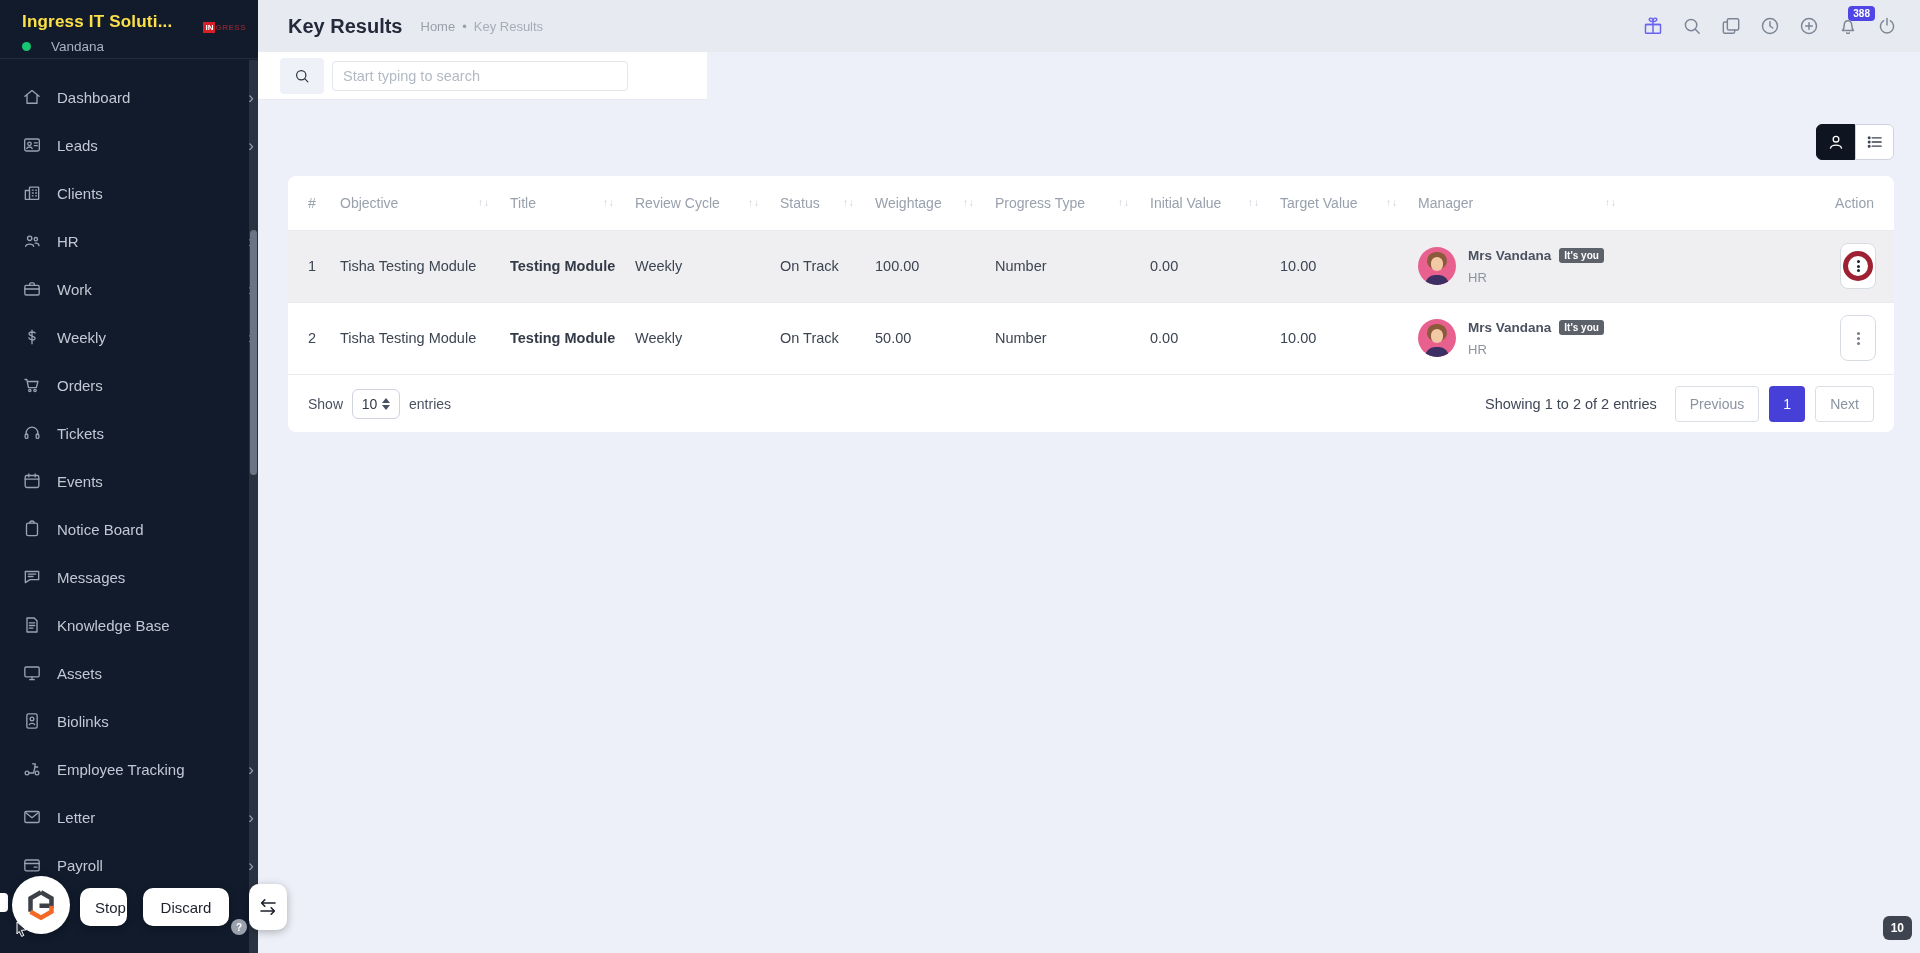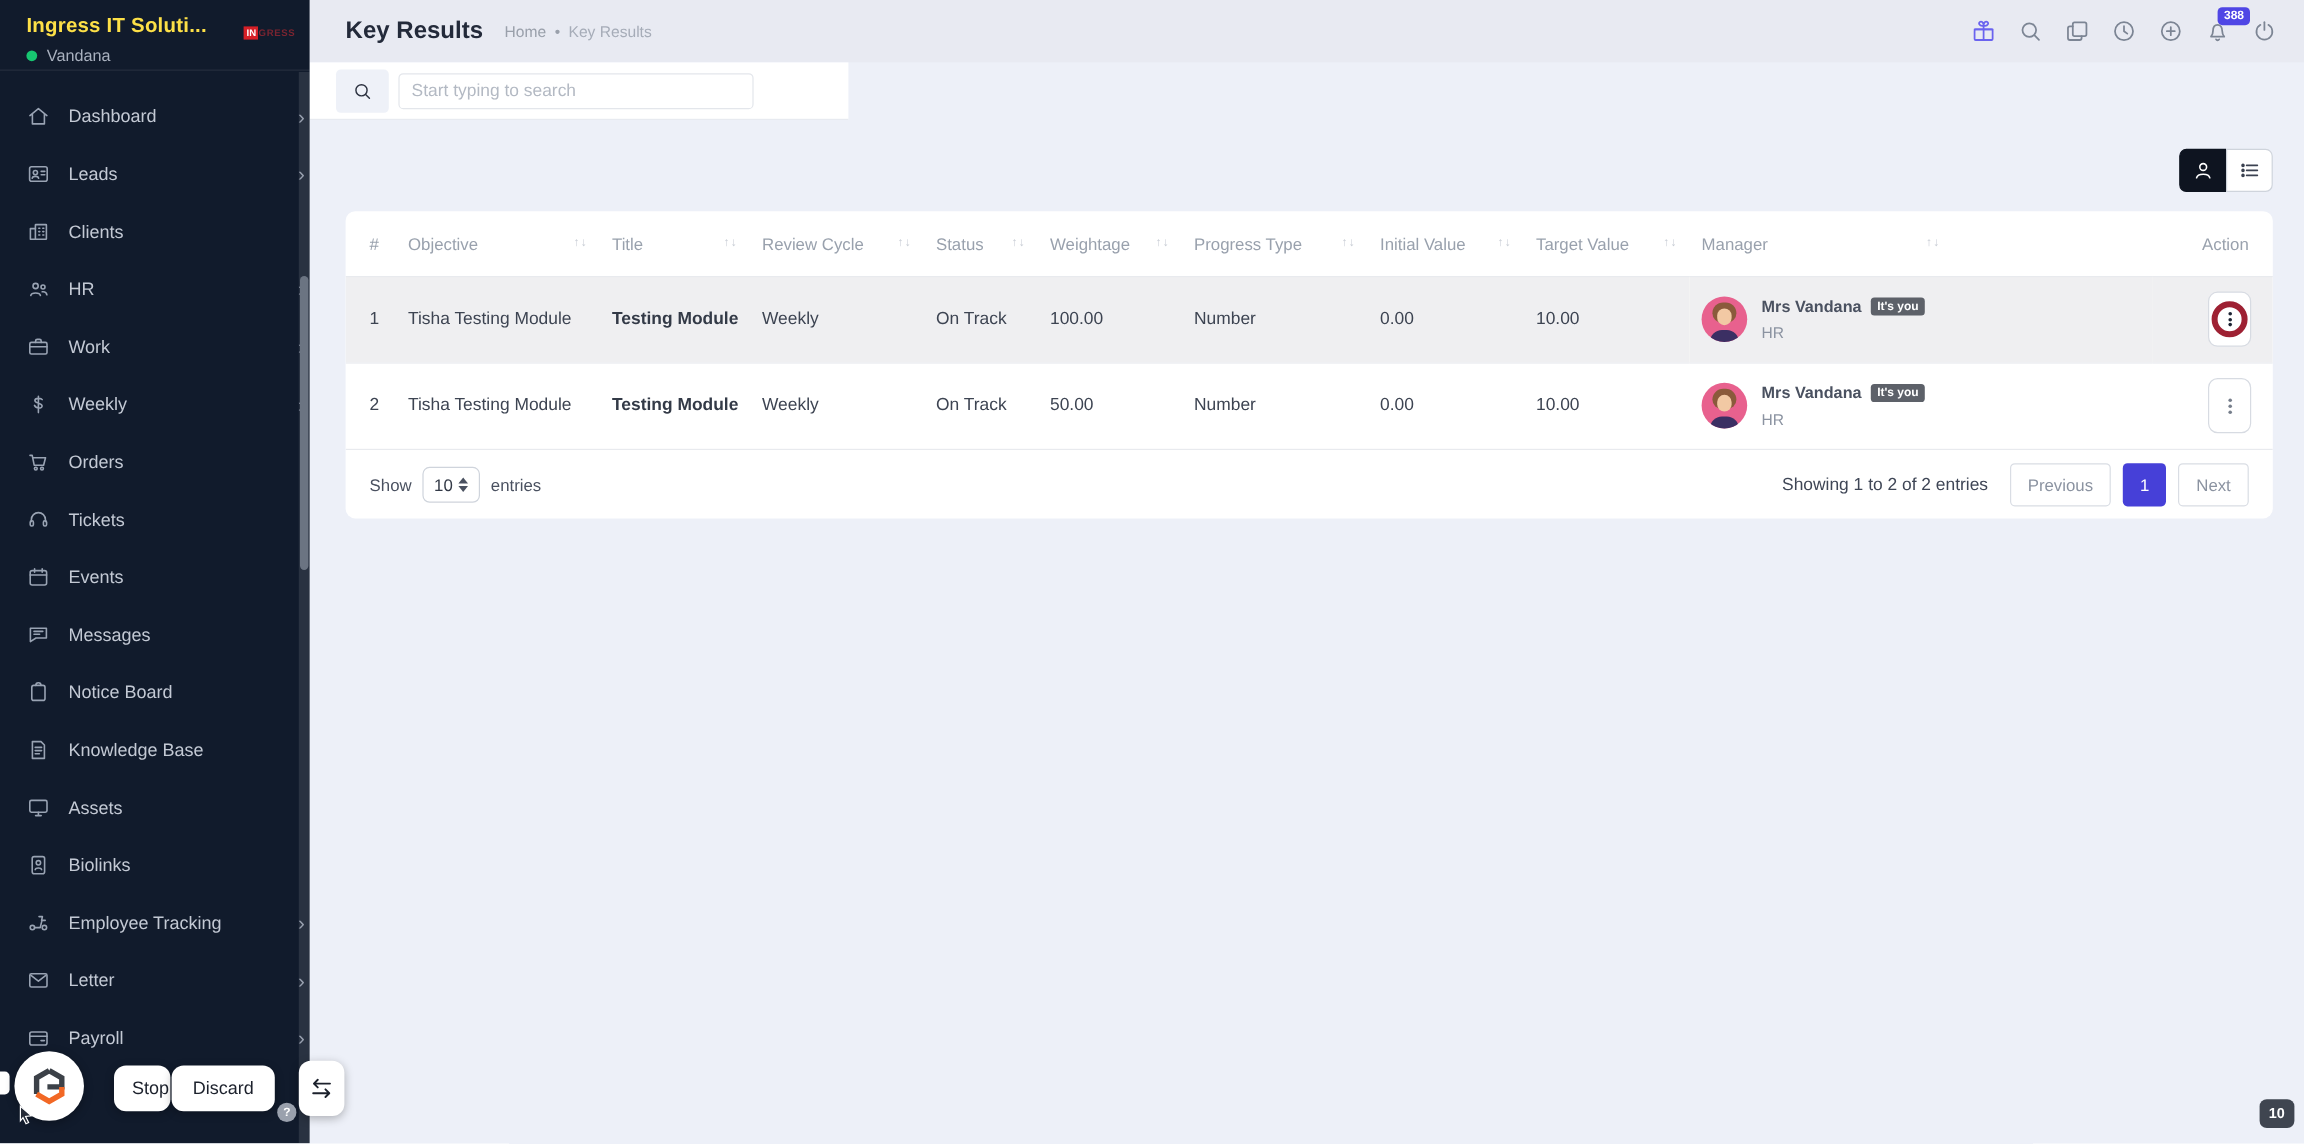--- a/index.html
+++ b/index.html
@@ -3,21 +3,21 @@
 <meta charset="utf-8">
 <style>
   * { margin:0; padding:0; box-sizing:border-box; }
   html,body { width:1920px; height:953px; font-family:"Liberation Sans", sans-serif; }
   .screen { position:relative; width:1920px; height:953px; overflow:hidden; background:#edf0f8; }
 
   
   .sidebar { position:absolute; left:0; top:0; width:258px; height:953px; background:#111b2c; z-index:5; }
   .sb-head { position:relative; height:59px; padding:12px 18px 0 22px; border-bottom:1px solid rgba(255,255,255,.08); }
   .org-name { color:#fde047; font-size:17px; font-weight:700; letter-spacing:.2px; }
-  .org-user { display:flex; align-items:center; gap:8px; margin-top:7px; }
+  .org-user { display:flex; align-items:center; gap:20px; margin-top:7px; }
   .org-dot { width:9px; height:9px; border-radius:50%; background:#17c671; }
   .org-user span { color:#a9b1bf; font-size:13.5px; }
   .brand { position:absolute; right:12px; top:22px; display:flex; align-items:center; }
   .brand-in { background:#d61f26; color:#fff; font-size:8px; font-weight:700; padding:1px 2px; }
   .brand-gress { color:#7a2430; font-size:8px; font-weight:700; letter-spacing:.5px; }
   .sb-menu { padding-top:14px; }
   .sb-item { display:flex; align-items:center; height:48px; padding:0 4px 0 22px; cursor:pointer; }
   .sb-item .ic { width:20px; height:20px; color:#99a3b3; flex:0 0 20px; }
   .sb-item .lbl { margin-left:15px; color:#c3c9d4; font-size:15px; }
   .sb-item .chev { margin-left:auto; color:#8d96a6; font-size:17px; line-height:1; }
@@ -89,21 +89,21 @@
   .tri-down { width:0; height:0; border-left:4px solid transparent; border-right:4px solid transparent; border-top:5px solid #4a5160; }
   .foot-right { margin-left:auto; display:flex; align-items:center; gap:10px; }
   .pg-summary { font-size:14.5px; color:#3f4656; margin-right:8px; }
   .pg-btn { height:36px; padding:0 14px; border:1px solid #d9dde4; border-radius:4px; background:#fff; color:#8b93a1; font-size:14px; cursor:pointer; font-family:"Liberation Sans",sans-serif; }
   .pg-num { width:36px; height:36px; border:none; border-radius:4px; background:#4640d8; color:#fff; font-size:14px; cursor:pointer; }
 
   
   .fab-logo { position:absolute; left:12px; top:876px; width:58px; height:58px; border-radius:50%; background:#fff; box-shadow:0 2px 8px rgba(0,0,0,.3); display:flex; align-items:center; justify-content:center; z-index:9; cursor:pointer; }
   .fab-logo .ic { width:36px; height:36px; }
   .ovl-btn { position:absolute; background:#fff; border:none; border-radius:10px; box-shadow:0 2px 8px rgba(0,0,0,.28); font-size:15px; color:#1c212c; font-weight:500; cursor:pointer; z-index:9; font-family:"Liberation Sans",sans-serif; }
-  .btn-stop { left:95px; top:888px; width:47px; height:38px;padding-left:14px; }
+  .btn-stop { left:80px; top:888px; width:47px; height:38px;padding-left:14px; }
   .btn-discard { left:143px; top:888px; width:86px; height:38px; }
   .btn-swap { left:249px; top:884px; width:38px; height:46px; display:flex; align-items:center; justify-content:center; }
   .btn-swap .ic { width:24px; height:24px; color:#1c212c; }
   .help-badge { position:absolute; left:231px; top:919px; width:16px; height:16px; border-radius:50%; background:#9aa1ad; color:#fff; font-size:10px; font-weight:700; display:flex; align-items:center; justify-content:center; z-index:10; }
   .edge-sliver { position:absolute; left:0; top:893px; width:8px; height:19px; background:#fff; border-radius:0 4px 4px 0; z-index:8; }
   .cursor { position:absolute; left:12px; top:918px; width:20px; height:22px; z-index:11; }
 
   
   .page-badge { position:absolute; right:8px; top:916px; background:#3f4550; color:#fff; font-size:12px; font-weight:700; padding:5px 8px; border-radius:6px; z-index:9; }
 
@@ -216,35 +216,35 @@
               <rect x="3.8" y="5.4" width="16.4" height="14.4" rx="2"></rect>
               <path d="M3.8 9.8h16.4M8.2 3.6v3.4M15.8 3.6v3.4"></path>
             </svg>
           </span>
           <span class="lbl">Events</span>
           <span class="chev"></span>
         </div>
       <div class="sb-item">
           <span class="ic">
             <svg viewBox="0 0 24 24" fill="none" stroke="currentColor" stroke-width="1.6" stroke-linecap="round" stroke-linejoin="round">
+              <rect x="5.4" y="5" width="13.2" height="15" rx="2"></rect>
+              <path d="M9.4 5a2.6 2.6 0 0 1 5.2 0"></path>
+            </svg>
+          </span>
+          <span class="lbl">Notice Board</span>
+          <span class="chev"></span>
+        </div>
+      <div class="sb-item">
+          <span class="ic">
+            <svg viewBox="0 0 24 24" fill="none" stroke="currentColor" stroke-width="1.6" stroke-linecap="round" stroke-linejoin="round">
               <path d="M4 5.4h16v9.8H9.6L4 18.8z"></path>
               <path d="M7.6 8.6h8.8M7.6 11.4h5.6"></path>
             </svg>
           </span>
           <span class="lbl">Messages</span>
-          <span class="chev"></span>
-        </div>
-      <div class="sb-item">
-          <span class="ic">
-            <svg viewBox="0 0 24 24" fill="none" stroke="currentColor" stroke-width="1.6" stroke-linecap="round" stroke-linejoin="round">
-              <rect x="5.4" y="5" width="13.2" height="15" rx="2"></rect>
-              <path d="M9.4 5a2.6 2.6 0 0 1 5.2 0"></path>
-            </svg>
-          </span>
-          <span class="lbl">Notice Board</span>
           <span class="chev"></span>
         </div>
       <div class="sb-item">
           <span class="ic">
             <svg viewBox="0 0 24 24" fill="none" stroke="currentColor" stroke-width="1.6" stroke-linecap="round" stroke-linejoin="round">
               <path d="M6 3.6h8.6L18 7v13.4H6z"></path>
               <path d="M8.8 9.4h6.4M8.8 12.6h6.4M8.8 15.8h4.2"></path>
             </svg>
           </span>
           <span class="lbl">Knowledge Base</span>

